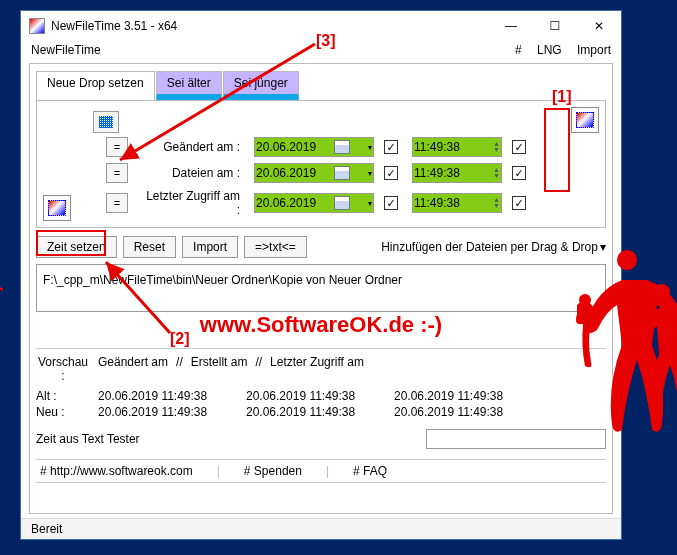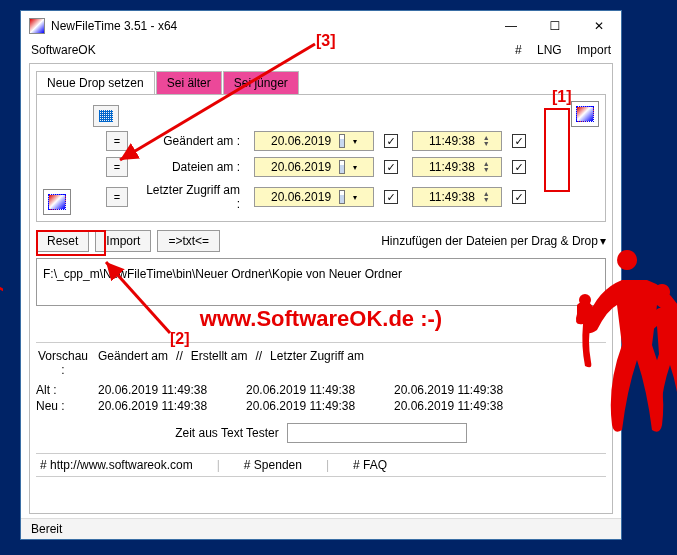--- a/index.html
+++ b/index.html
@@ -75,22 +75,22 @@
   }
   .tab {
     padding: 4px 10px;
     border: 1px solid #bbb;
     border-bottom: 1px solid #fff;
     background: #fff;
     position: relative;
     top: 1px;
   }
   .tab.inactive {
-    background: #ec4899;
-    border-bottom: 1px solid #0ea5e9;
+    background: #c4b5fd;
+    border-bottom: 7px solid #0ea5e9;
     top: 1px;
   }
   .tab-panel {
     border: 1px solid #bbb;
     padding: 10px 6px;
     margin-top: 0;
     position: relative;
   }
   .date-grid {
     display: grid;
@@ -104,25 +104,25 @@
     border: 1px solid #999;
     background: #f5f5f5;
     display: flex; align-items: center; justify-content: center;
     font-size: 11px;
   }
   .small-tool { width: 26px; height: 22px; }
   .lbl { text-align: right; padding-right: 4px; }
   .date-input, .time-input {
     border: 1px solid #999;
     height: 20px;
-    padding: 0 16px;
+    padding: 0 1px;
     display: flex;
     align-items: center;
     justify-content: space-between;
-    background: #fef9c3;
+    background: #84cc16;
     gap: 8px;
   }
   .date-input .cal {
     width: 16px; height: 14px;
     border: 1px solid #777;
     background: linear-gradient(#fff 30%, #c8d8f0 30%);
     font-size: 8px;
     text-align: center;
   }
   .spin {
@@ -168,21 +168,21 @@
   }
   .divider { border-top: 1px solid #ccc; margin: 10px 0 6px 0; }
   .preview {
     font-size: 12px;
   }
   .preview .hdr { display: flex; gap: 8px; margin-bottom: 6px; }
   .preview .row { display: flex; gap: 8px; margin-bottom: 2px; }
   .preview .col0 { width: 54px; }
   .preview .col { width: 140px; }
   .tester-row {
-    display: flex; align-items: center; justify-content: center; gap: 8px;
+    display: flex; align-items: center; justify-content: space-between; gap: 8px;
     margin-top: 10px;
   }
   .tester-input {
     border: 1px solid #999;
     width: 180px; height: 20px;
     background: #fff;
   }
   .links-row {
     border-top: 1px solid #ccc;
     border-bottom: 1px solid #ccc;
@@ -226,21 +226,21 @@
 
   <div class="titlebar">
     <div class="title-icon"></div>
     <div class="titlebar-title">NewFileTime 3.51 - x64</div>
     <div class="win-btn">—</div>
     <div class="win-btn">☐</div>
     <div class="win-btn close">✕</div>
   </div>
 
   <div class="menubar">
-    <span class="left">SoftwareOK</span>
+    <span class="left">NewFileTime</span>
     <span class="right">
       <span>#</span>
       <span>LNG</span>
       <span>Import</span>
     </span>
   </div>
 
   <div class="workarea">
 
     <div class="tabs">
@@ -312,20 +312,21 @@
           <span class="spin">
               <span>▲</span>
               <span>▼</span>
             </span>
         </div>
         <div class="chk checked"></div>
       </div>
     </div>
 
     <div class="action-row">
+      <div class="btn">Zeit setzen</div>
       <div class="btn">Reset</div>
       <div class="btn">Import</div>
       <div class="btn">=&gt;txt&lt;=</div>
       <div class="drag-hint">
         <span>Hinzufügen der Dateien per Drag &amp; Drop</span>
         <span>▾</span>
       </div>
     </div>
 
     <div class="file-list">

